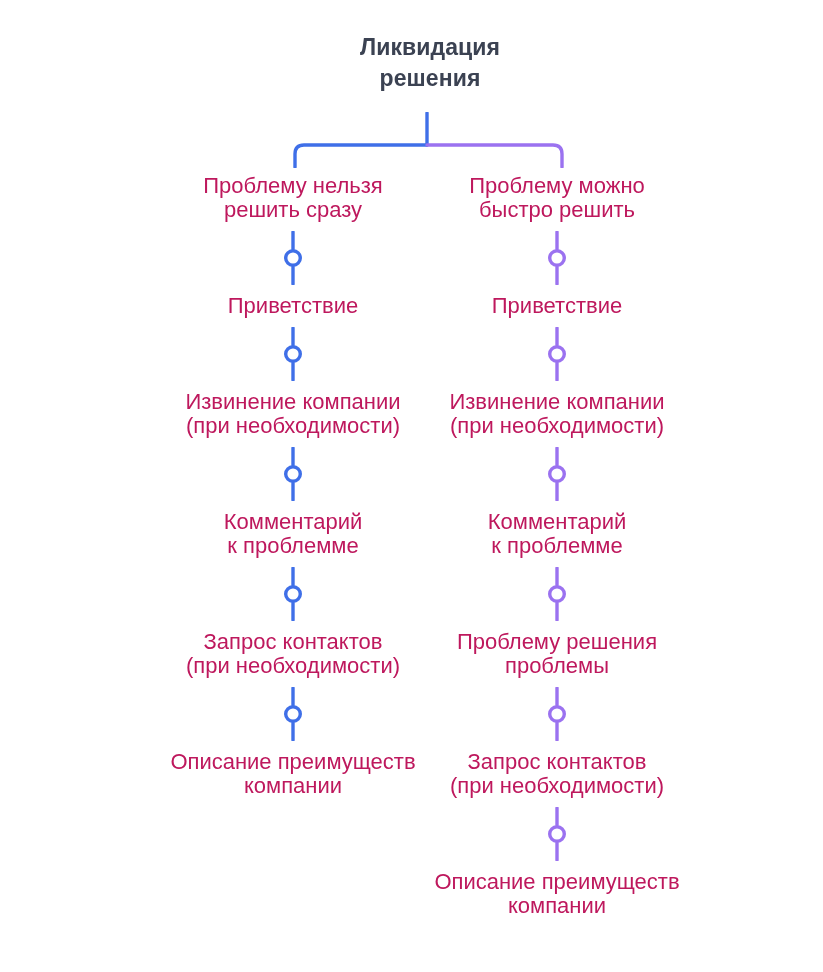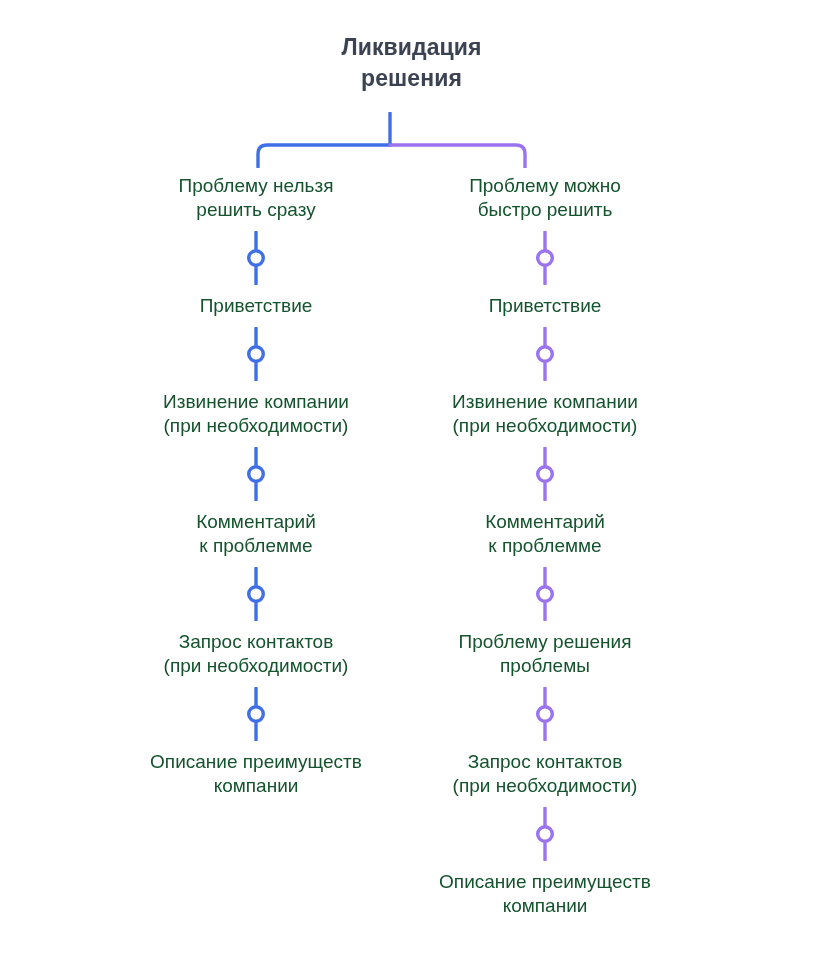--- a/index.html
+++ b/index.html
@@ -12,20 +12,21 @@
     height: 972px;
     position: relative;
     overflow: hidden;
     font-family: "Liberation Sans", "DejaVu Sans", sans-serif;
     -webkit-font-smoothing: antialiased;
   }
 
   #diagram-root {
     position: absolute;
     inset: 0;
+    margin-left: 37px;
   }
 
   
   .title {
     position: absolute;
     left: 0;
     right: 0;
     top: 32px;
     text-align: center;
     font-size: 23px;
@@ -49,27 +50,27 @@
   
   .column {
     position: absolute;
     top: 174px;
     width: 300px;
     display: flex;
     flex-direction: column;
     align-items: center;
   }
   .column-left  { left: 106px; }
-  .column-right { left: 395px; }
+  .column-right { left: 370px; }
 
   .step-label {
     text-align: center;
-    font-size: 19px;
+    font-size: 22px;
     line-height: 24px;
-    color: #14532d;
+    color: #be185d;
     white-space: pre-line;
     max-width: 290px;
   }
 
   
   .connector {
     width: 26px;
     height: 54px;
     margin: 9px 0 9px 0;
     display: block;

